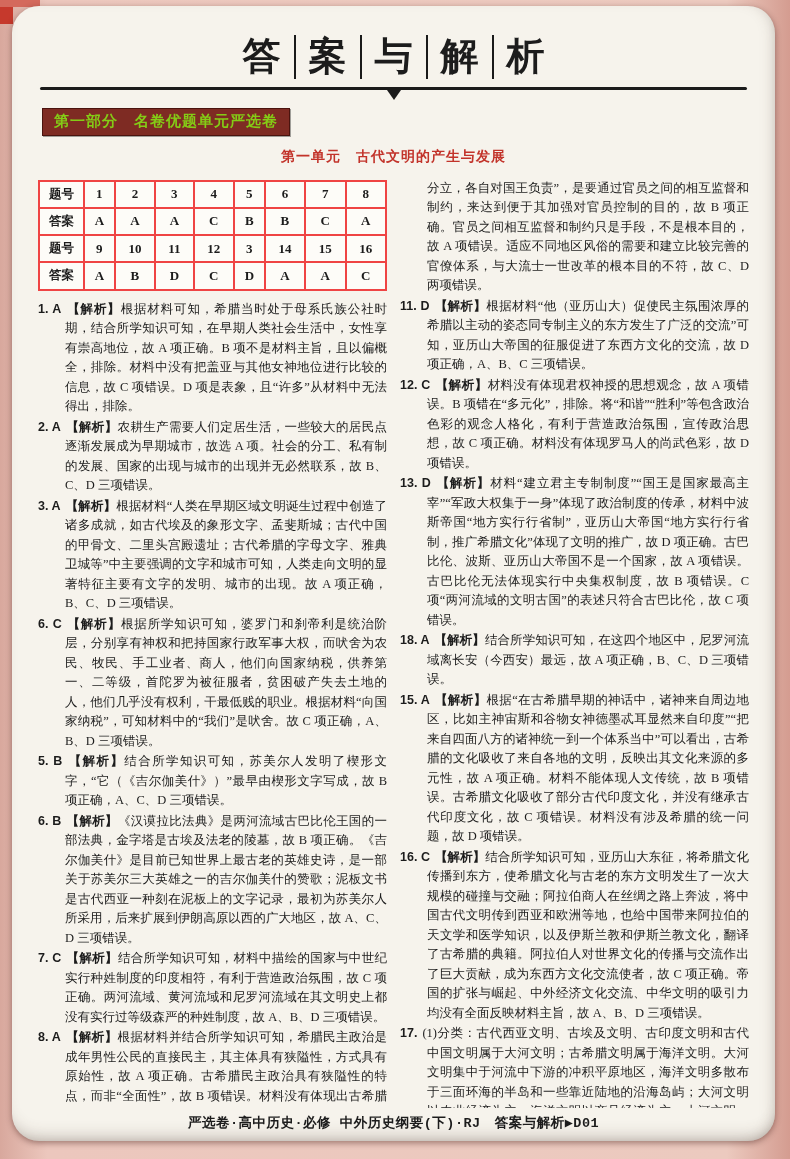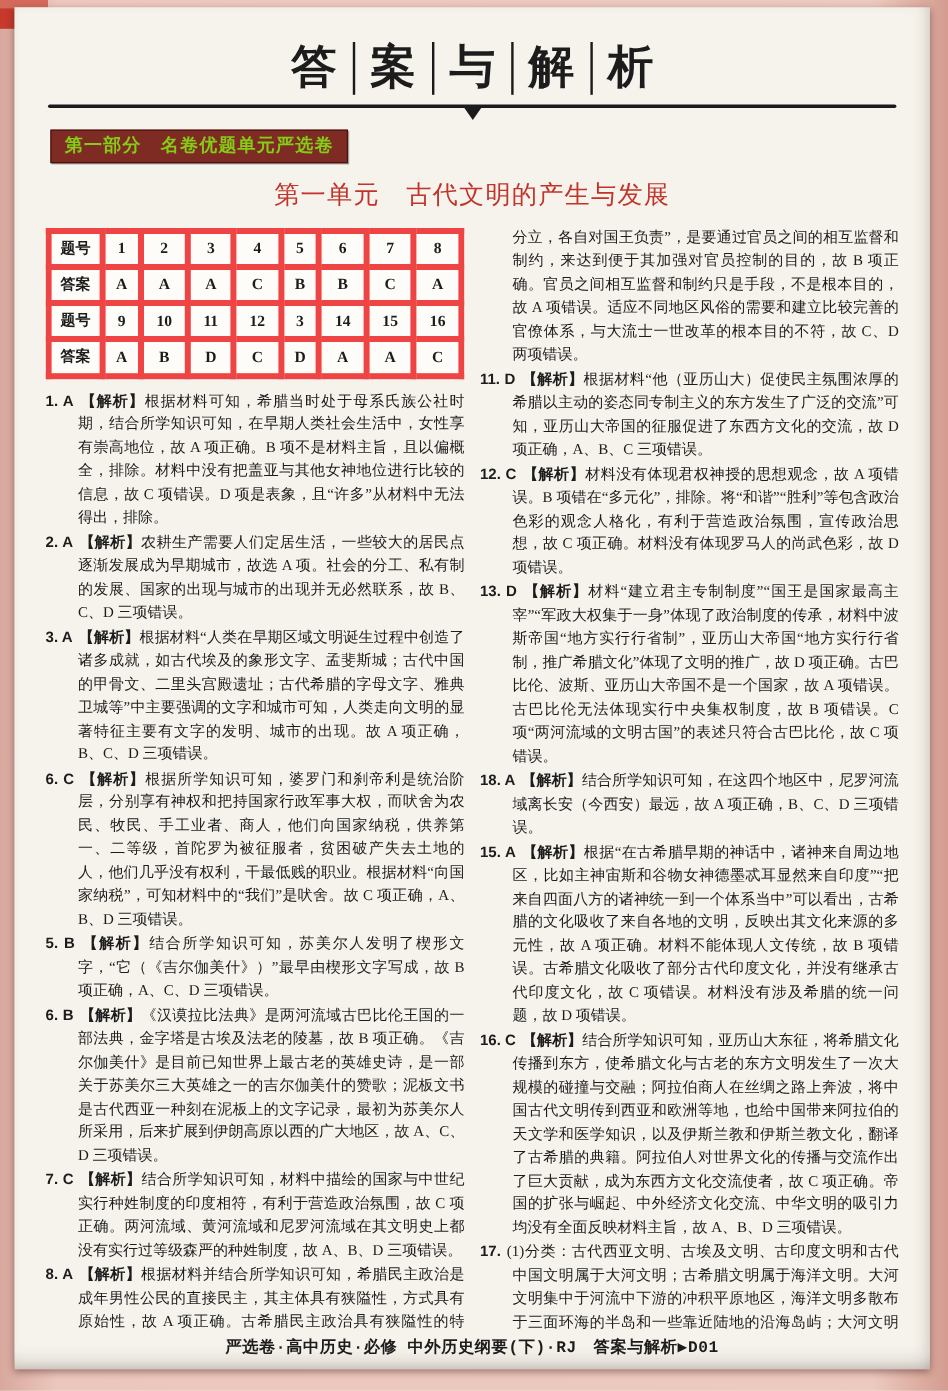--- a/index.html
+++ b/index.html
@@ -20,20 +20,21 @@
   }
   .red-mark{position:absolute;left:0;top:0;width:13px;height:24px;background:#c6392c;}
   .red-mark2{position:absolute;left:0;top:0;width:40px;height:7px;background:#d4695c;}
   .page{
     position:absolute;left:12px;top:6px;right:15px;bottom:18px;
     background:var(--page-bg);
     box-shadow:0 2px 6px rgba(60,20,15,.45), inset 0 -14px 18px -14px rgba(80,60,50,.45), inset -10px 0 16px -12px rgba(80,60,50,.35);
     padding:16px 26px 6px 26px;
     display:flex;flex-direction:column;
     overflow:hidden;
+    border-radius:27px;
   }
   
   .title-wrap{text-align:center;margin-top:12px;}
   .title{display:inline-block;font-weight:bold;font-size:38px;letter-spacing:0;}
   .tchar{display:inline-block;padding:0 13px;line-height:1.15;}
   .tchar + .tchar{border-left:2px solid #1a1a1a;}
   .rule{position:relative;height:3px;background:#1b1b1b;margin:8px 2px 18px 2px;border-radius:2px;}
   .rule .tri{
     position:absolute;left:50%;top:3px;transform:translateX(-50%);
     width:0;height:0;border-left:7px solid transparent;border-right:7px solid transparent;
@@ -46,30 +47,30 @@
     border:1px solid var(--banner-border);
     color:#84cc16;font-family:"Liberation Sans","DejaVu Sans",sans-serif;
     font-weight:bold;font-size:15px;letter-spacing:1px;
     padding:3px 11px 4px 11px;margin-left:4px;
     box-shadow:1px 1px 0 rgba(0,0,0,.35);
   }
   
   .unit-heading{
     text-align:center;color:var(--heading-red);
     font-family:"Liberation Sans","DejaVu Sans",sans-serif;
-    font-weight:normal;font-size:21px;letter-spacing:1px;
+    font-weight:bold;font-size:14px;letter-spacing:1px;
     margin:12px 0 13px 0;
   }
   
   .columns{flex:1;display:flex;gap:13px;overflow:hidden;font-size:12.5px;line-height:1.56;text-align:justify;}
   .col{flex:1;min-width:0;overflow:hidden;}
   
   table.answers{width:100%;border-collapse:collapse;border:2px solid #1b1b1b;margin:1px 0 9px 0;background:#fdfcf8;}
   table.answers th,table.answers td{
-    border:5px solid #ef4444;text-align:center;vertical-align:middle;
+    border:2px solid #ef4444;text-align:center;vertical-align:middle;
     font-size:13px;padding:2.5px 0;height:21px;
   }
   table.answers th{font-weight:bold;width:45px;font-family:"Liberation Sans","DejaVu Sans",sans-serif;font-size:12.5px;}
   table.answers td{font-weight:bold;font-family:"Liberation Serif",serif;}
   
   .q{margin-bottom:1px;}
   .qpart{padding-left:27px;}
   .qpart.first{text-indent:-27px;}
   .qnum{font-weight:bold;font-family:"Liberation Sans","DejaVu Sans",sans-serif;margin-right:5px;margin-top:16px;}
   .qlabel{font-weight:bold;}

